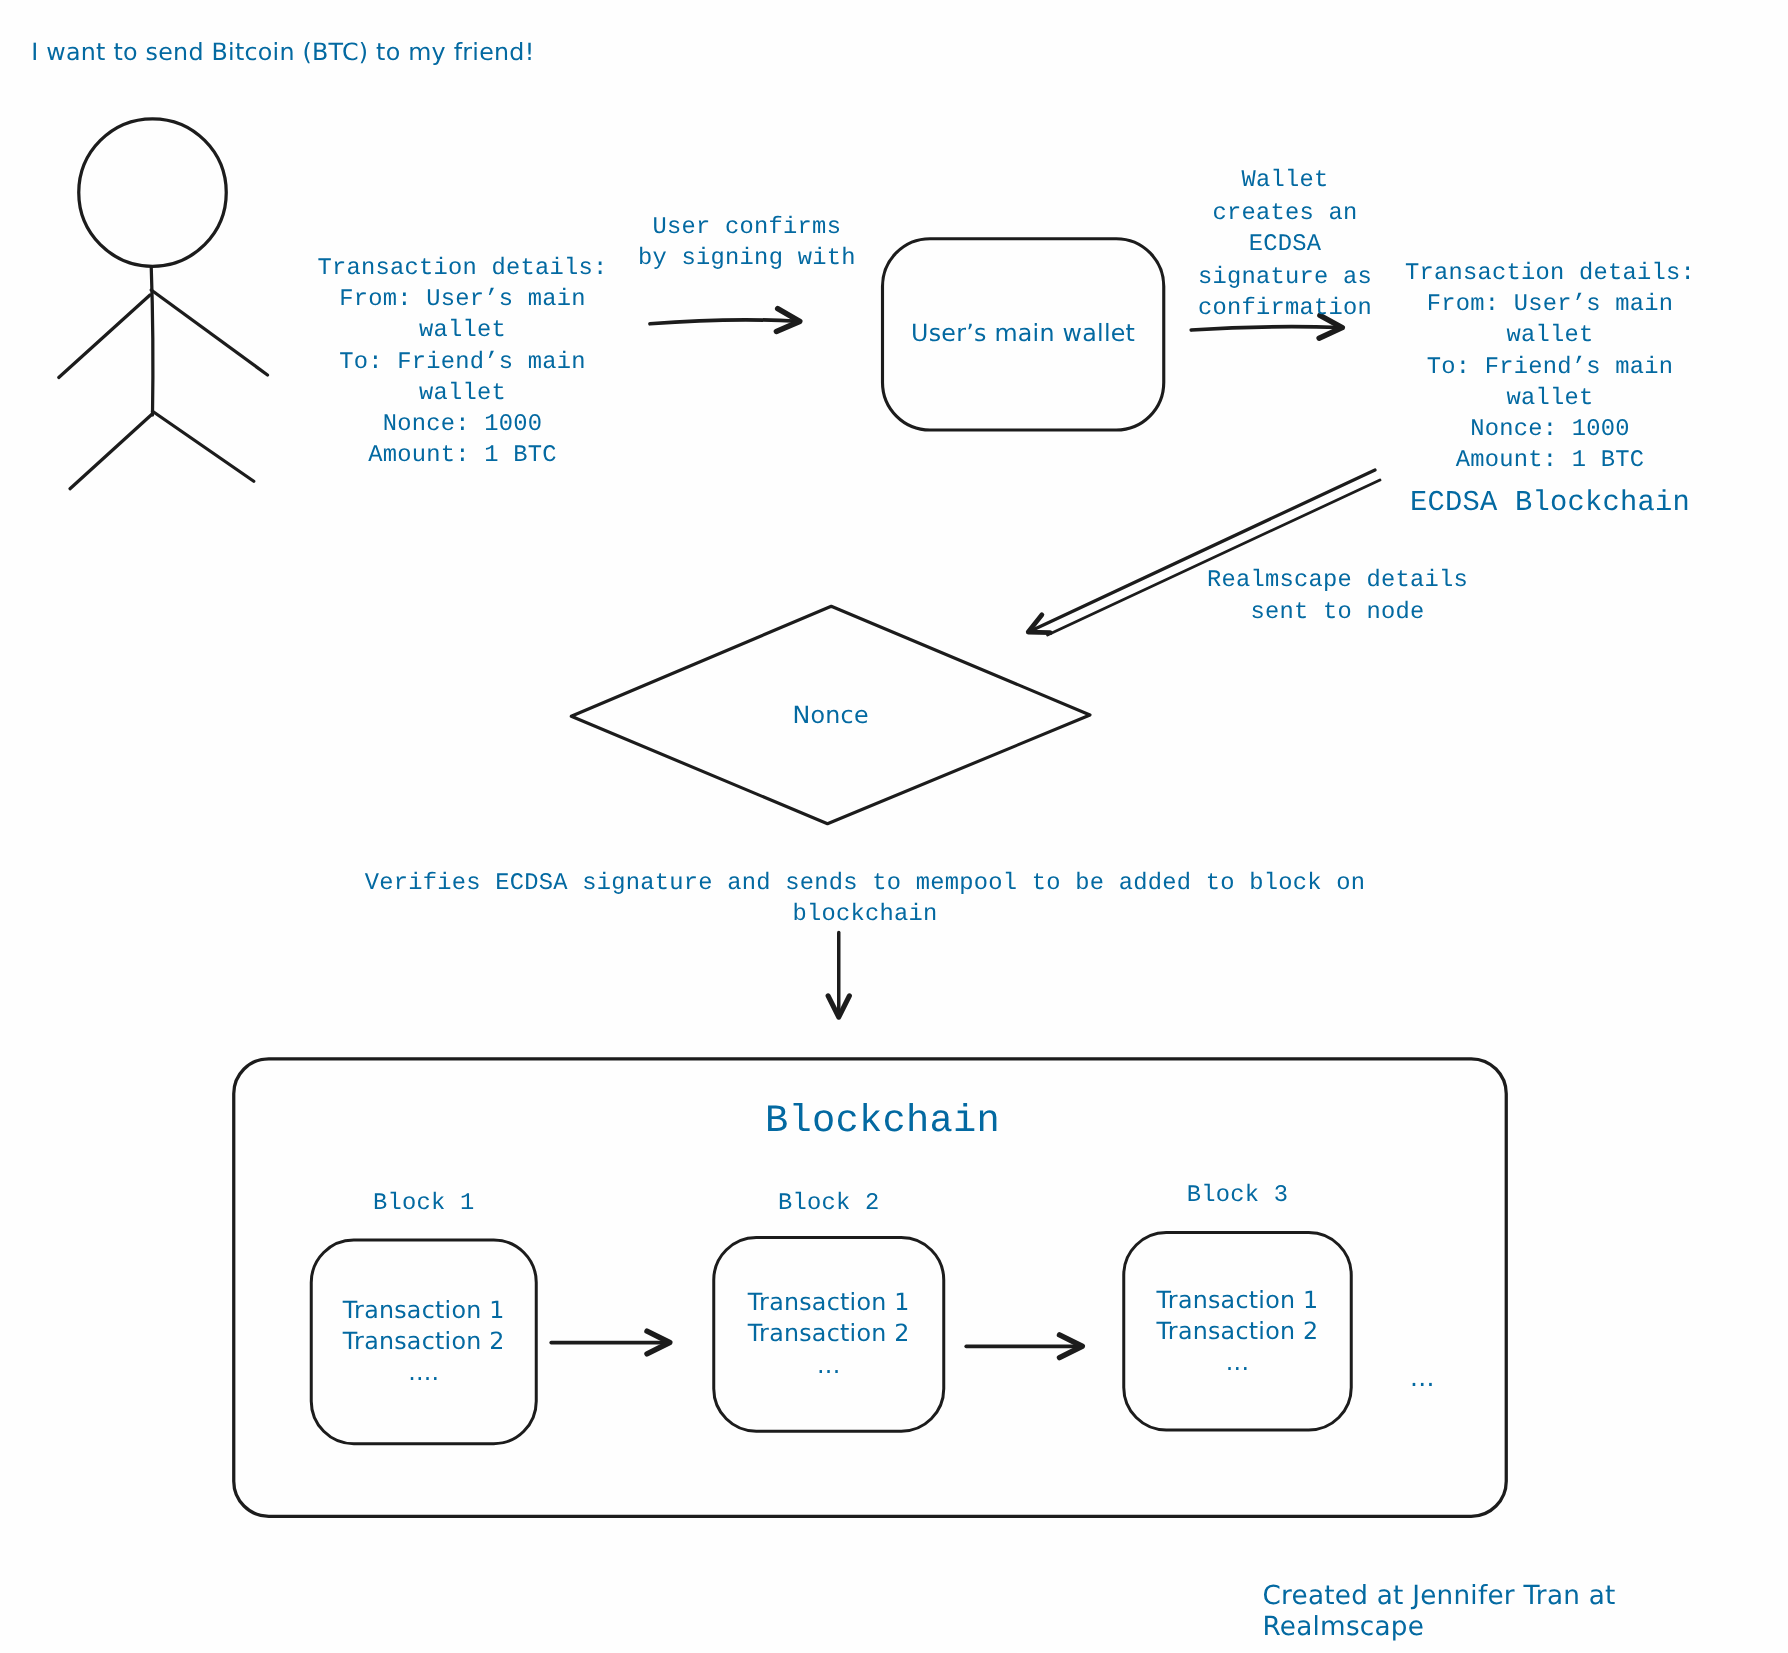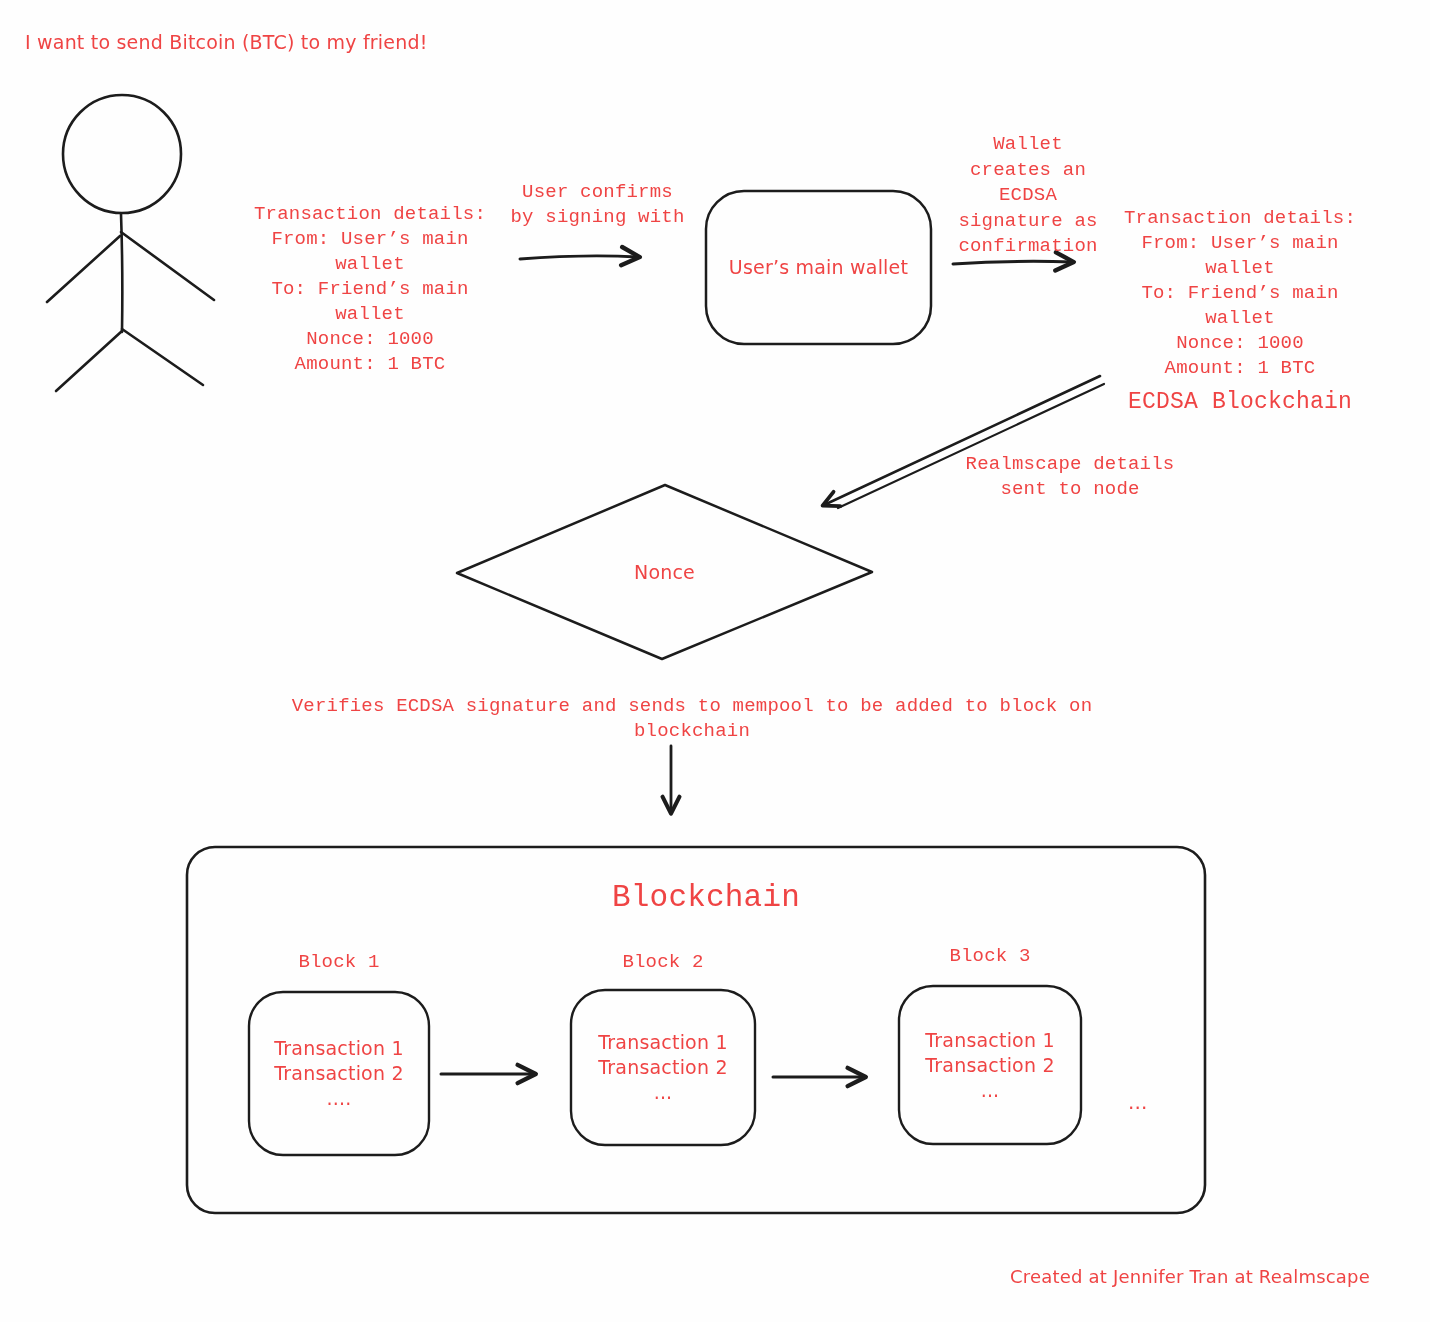--- a/index.html
+++ b/index.html
@@ -12,34 +12,34 @@
     overflow: hidden;
     font-family: "DejaVu Sans", sans-serif;
     color: #1c1c1c;
   }
   .shapes { position: absolute; inset: 0; width: 1430px; height: 1322px; }
   .txt {
     position: absolute;
     font-size: 19px;
     line-height: 25px;
     letter-spacing: 0.2px;
-    color: #ef4444;
+    color: #0369a1;
   }
   .center { text-align: center; font-family: Liberation Mono, monospace; }
   .flexcenter {
     position: absolute;
     display: flex;
     flex-direction: column;
     align-items: center;
     justify-content: center;
     text-align: center;
   }
   .big-title { font-size: 31px; line-height: 36px; }
   .sig { font-size: 23px; line-height: 30px; margin-top: 6px; }
-  .footer { font-size: 18px; }
+  .footer { font-size: 21px; }
 </style>
 </head>
 <body>
 
 <div class="canvas">
 
   <svg class="shapes" viewBox="0 0 1430 1322">
     <defs>
       <marker id="ah" viewBox="0 0 14 14" refX="11" refY="7" markerWidth="8.5" markerHeight="8.5" orient="auto-start-reverse">
         <path d="M2,2 L12,7 L2,12" fill="none" stroke="#1c1c1c" stroke-width="2.4" stroke-linecap="round" stroke-linejoin="round"></path>
@@ -83,21 +83,21 @@
   <div class="txt" style="left:25px; top:30px;">I want to send Bitcoin (BTC) to my friend!</div>
 
   <div class="txt center" style="left:240px; top:202px; width:260px;">
     <div>Transaction details:</div>
     <div>From: User’s main wallet</div>
     <div>To: Friend’s main wallet</div>
     <div>Nonce: 1000</div>
     <div>Amount: 1 BTC</div>
   </div>
 
-  <div class="txt center" style="left:505px; top:180px; width:185px;">User confirms by signing with</div>
+  <div class="txt center" style="left:505px; top:169px; width:185px;">User confirms by signing with</div>
 
   <div class="flexcenter txt" style="left:706px; top:191px; width:225px; height:153px;">User’s main wallet</div>
 
   <div class="txt center" style="left:948px; top:132px; width:160px; line-height:25.5px;">Wallet creates an ECDSA signature as confirmation</div>
 
   <div class="txt center" style="left:1105px; top:206px; width:270px;">
     <div>Transaction details:</div>
     <div>From: User’s main wallet</div>
     <div>To: Friend’s main wallet</div>
     <div>Nonce: 1000</div>

